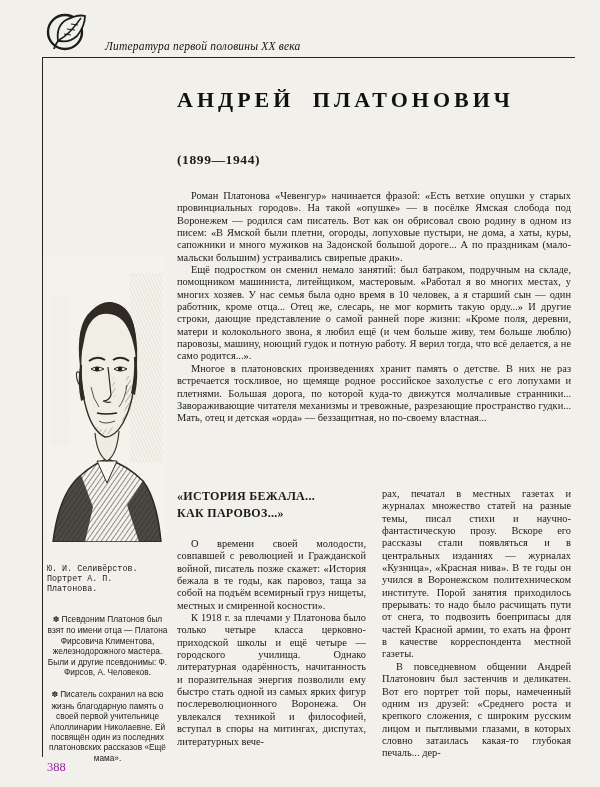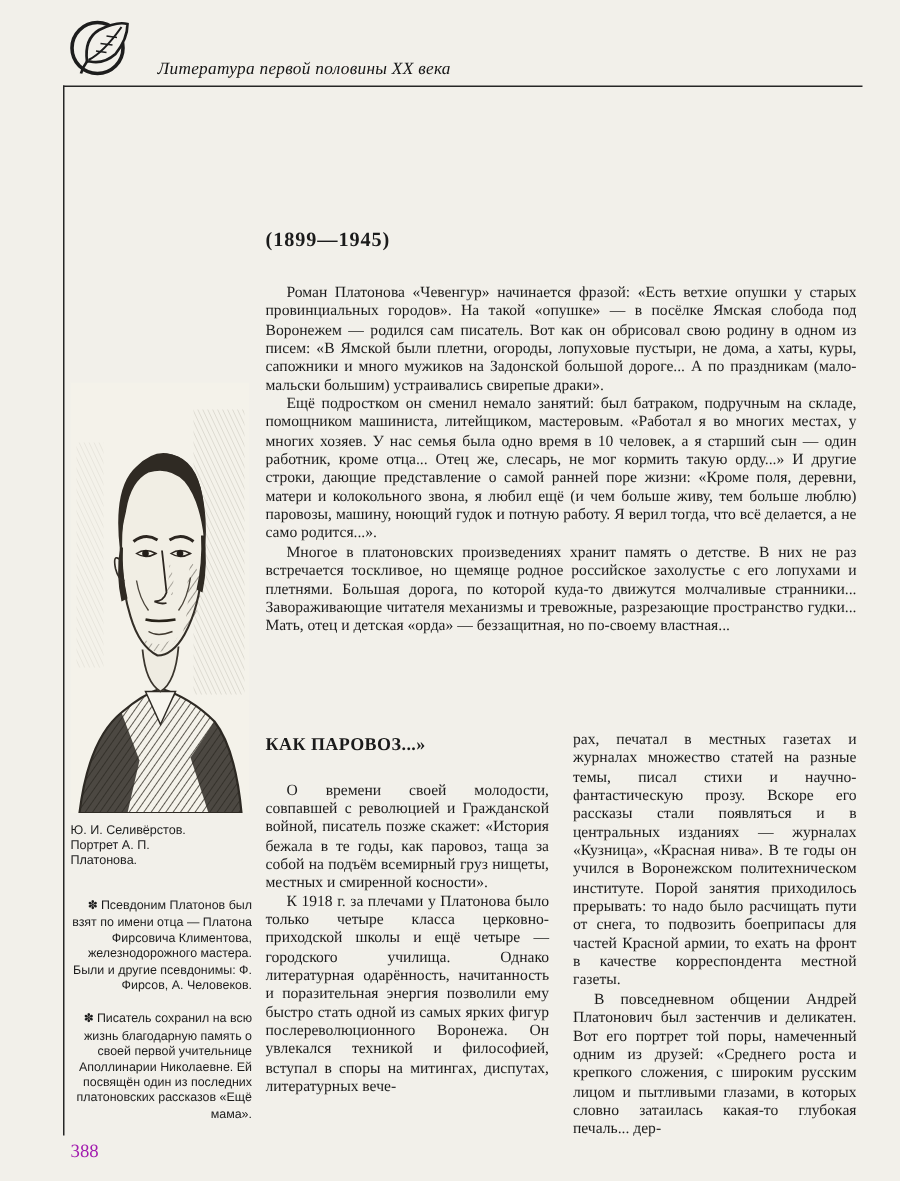--- a/index.html
+++ b/index.html
@@ -29,25 +29,25 @@
   .intro {
     position:absolute; left:177px; top:190px; width:394px; height:299px;
     font-size:10.4px; line-height:12.35px; text-align:justify; overflow:hidden;
     hyphens:auto;
   }
   .intro p { text-indent:14px; }
 
   .sidebar { position:absolute; left:47px; top:255px; width:121px; }
   .portrait { width:119px; height:287px; display:block; }
   .caption {
-    margin-top:6px; width:96px;
-    font-family:Liberation Sans, sans-serif; font-size:8.4px; line-height:10px; color:#1d1d1d;
+    margin-top:22px; width:96px;
+    font-family:Liberation Mono, monospace; font-size:8.4px; line-height:10px; color:#1d1d1d;
   }
   .notes { margin-top:20px; font-family:"Liberation Sans", sans-serif; font-size:8.3px; line-height:10.4px; }
-  .note { margin-bottom:12px; text-align:right; }
+  .note { margin-bottom:12px; text-align:center; }
   .note .bullet { font-size:8px; margin-right:2px; }
 
   .two-col {
     position:absolute; left:177px; top:488px; width:394px; height:277px;
     display:flex; gap:16px; overflow:hidden;
     font-size:10.4px; line-height:12.35px; text-align:justify; hyphens:auto;
   }
   .col { width:189px; }
   .section-heading {
     font-weight:bold; font-size:12px; line-height:16.5px;
@@ -72,22 +72,23 @@
       <path d="M20 25 L27 26 M23 20 L31 21 M27 15 L34 16" stroke="#1d1d1d" stroke-width="1.1"></path>
       <path d="M14 32 Q11 36 10 40" fill="none" stroke="#1d1d1d" stroke-width="1.8"></path>
     </svg>
   </div>
 
   <div class="running-head">Литература первой половины XX века</div>
   <div class="top-rule"></div>
   <div class="left-rule"></div>
 
   <h1 class="title">
+    <span>АНДРЕЙ ПЛАТОНОВИЧ</span>
   </h1>
-  <div class="years">(1899—1945)</div>
+  <div class="years">(1899—1944)</div>
 
   <div class="intro">
     <p>Роман Платонова «Чевенгур» начинается фразой: «Есть ветхие опушки у старых провинциальных городов». На такой «опушке» — в посёлке Ямская слобода под Воронежем — родился сам писатель. Вот как он обрисовал свою родину в одном из писем: «В Ямской были плетни, огороды, лопуховые пустыри, не дома, а хаты, куры, сапожники и много мужиков на Задонской большой дороге... А по праздникам (мало-мальски большим) устраивались свирепые драки».</p>
     <p>Ещё подростком он сменил немало занятий: был батраком, подручным на складе, помощником машиниста, литейщиком, мастеровым. «Работал я во многих местах, у многих хозяев. У нас семья была одно время в 10 человек, а я старший сын — один работник, кроме отца... Отец же, слесарь, не мог кормить такую орду...» И другие строки, дающие представление о самой ранней поре жизни: «Кроме поля, деревни, матери и колокольного звона, я любил ещё (и чем больше живу, тем больше люблю) паровозы, машину, ноющий гудок и потную работу. Я верил тогда, что всё делается, а не само родится...».</p>
     <p>Многое в платоновских произведениях хранит память о детстве. В них не раз встречается тоскливое, но щемяще родное российское захолустье с его лопухами и плетнями. Большая дорога, по которой куда-то движутся молчаливые странники... Завораживающие читателя механизмы и тревожные, разрезающие пространство гудки... Мать, отец и детская «орда» — беззащитная, но по-своему властная...</p>
   </div>
 
   <aside class="sidebar">
     <svg class="portrait" viewBox="0 0 119 287" aria-hidden="true">
       <rect width="119" height="287" fill="#f4f2ea"></rect>
@@ -135,20 +136,21 @@
       </div>
       <div class="note">
         <span class="bullet">✽</span><span>Писатель сохранил на всю жизнь благодарную память о своей первой учительнице Аполлинарии Николаевне. Ей посвящён один из последних платоновских рассказов «Ещё мама».</span>
       </div>
     </div>
   </aside>
 
   <div class="two-col">
     <div class="col">
       <h2 class="section-heading">
+        <span>«ИСТОРИЯ БЕЖАЛА...</span>
         <span>КАК ПАРОВОЗ...»</span>
       </h2>
       <p>О времени своей молодости, совпавшей с революцией и Гражданской войной, писатель позже скажет: «История бежала в те годы, как паровоз, таща за собой на подъём всемирный груз нищеты, местных и смиренной косности».</p>
       <p>К 1918 г. за плечами у Платонова было только четыре класса церковно-приходской школы и ещё четыре — городского училища. Однако литературная одарённость, начитанность и поразительная энергия позволили ему быстро стать одной из самых ярких фигур послереволюционного Воронежа. Он увлекался техникой и философией, вступал в споры на митингах, диспутах, литературных вече-</p>
     </div>
     <div class="col">
       <p class="no-indent">рах, печатал в местных газетах и журналах множество статей на разные темы, писал стихи и научно-фантастическую прозу. Вскоре его рассказы стали появляться и в центральных изданиях — журналах «Кузница», «Красная нива». В те годы он учился в Воронежском политехническом институте. Порой занятия приходилось прерывать: то надо было расчищать пути от снега, то подвозить боеприпасы для частей Красной армии, то ехать на фронт в качестве корреспондента местной газеты.</p>
       <p>В повседневном общении Андрей Платонович был застенчив и деликатен. Вот его портрет той поры, намеченный одним из друзей: «Среднего роста и крепкого сложения, с широким русским лицом и пытливыми глазами, в которых словно затаилась какая-то глубокая печаль... дер-</p>
     </div>
   </div>

